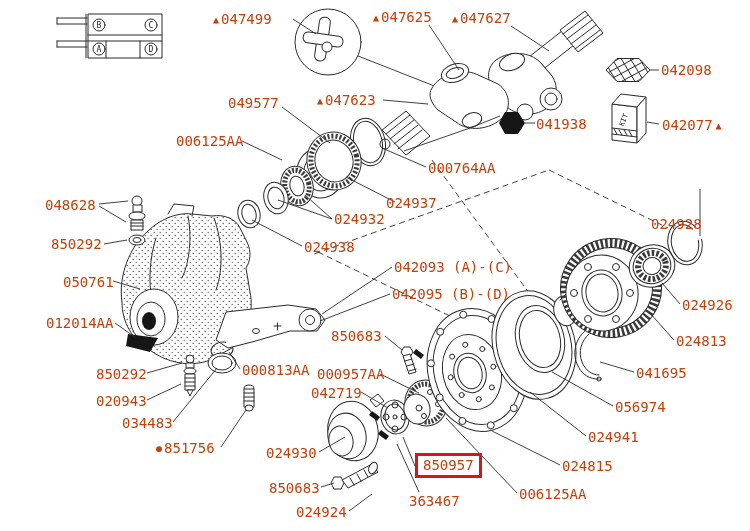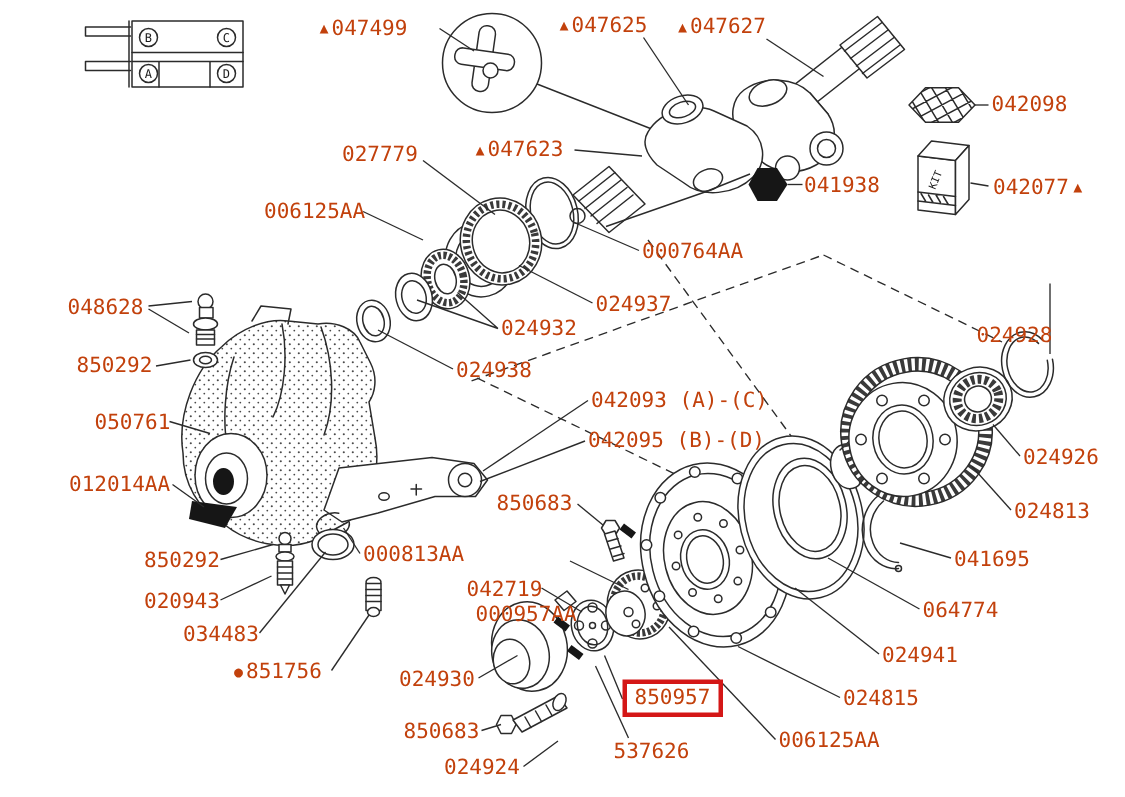--- a/index.html
+++ b/index.html
@@ -333,51 +333,51 @@
     <line class="ldr" x1="321" y1="487" x2="334" y2="483"></line>
     <line class="ldr" x1="349" y1="511" x2="372" y2="494"></line>
   </g>
 </svg>
 
 <div id="labels">
       <div class="plabel" style="left: 213px; top: 11px;"><span class="mk">▲</span><span>047499</span></div>
       <div class="plabel" style="left: 373px; top: 9px;"><span class="mk">▲</span><span>047625</span></div>
       <div class="plabel" style="left: 452px; top: 10px;"><span class="mk">▲</span><span>047627</span></div>
       <div class="plabel" style="left: 317px; top: 92px;"><span class="mk">▲</span><span>047623</span></div>
-      <div class="plabel" style="left: 228px; top: 95px;"><span>027779</span></div>
+      <div class="plabel" style="left: 228px; top: 95px;"><span>049577</span></div>
       <div class="plabel" style="left: 176px; top: 133px;"><span>006125AA</span></div>
       <div class="plabel" style="left: 661px; top: 62px;"><span>042098</span></div>
       <div class="plabel" style="left: 536px; top: 116px;"><span>041938</span></div>
       <div class="plabel" style="left: 662px; top: 117px;"><span>042077</span><span class="mk post">▲</span></div>
       <div class="plabel" style="left: 428px; top: 160px;"><span>000764AA</span></div>
-      <div class="plabel" style="left: 397px; top: 195px;"><span>024937</span></div>
+      <div class="plabel" style="left: 386px; top: 195px;"><span>024937</span></div>
       <div class="plabel" style="left: 334px; top: 211px;"><span>024932</span></div>
       <div class="plabel" style="left: 304px; top: 239px;"><span>024938</span></div>
       <div class="plabel" style="left: 651px; top: 181px; margin-top: 35px;"><span>024928</span></div>
       <div class="plabel" style="left: 45px; top: 197px;"><span>048628</span></div>
       <div class="plabel" style="left: 51px; top: 236px;"><span>850292</span></div>
       <div class="plabel" style="left: 63px; top: 274px;"><span>050761</span></div>
       <div class="plabel" style="left: 46px; top: 315px;"><span>012014AA</span></div>
       <div class="plabel" style="left: 394px; top: 259px;"><span>042093 (A)-(C)</span></div>
       <div class="plabel" style="left: 392px; top: 286px; text-align: center;"><span>042095 (B)-(D)</span></div>
       <div class="plabel" style="left: 331px; top: 328px;"><span>850683</span></div>
       <div class="plabel" style="left: 682px; top: 297px;"><span>024926</span></div>
       <div class="plabel" style="left: 676px; top: 333px;"><span>024813</span></div>
       <div class="plabel" style="left: 636px; top: 365px;"><span>041695</span></div>
-      <div class="plabel" style="left: 615px; top: 399px;"><span>064774</span></div>
+      <div class="plabel" style="left: 615px; top: 399px;"><span>056974</span></div>
       <div class="plabel" style="left: 588px; top: 429px;"><span>024941</span></div>
       <div class="plabel" style="left: 562px; top: 458px;"><span>024815</span></div>
       <div class="plabel" style="left: 96px; top: 366px;"><span>850292</span></div>
       <div class="plabel" style="left: 96px; top: 393px;"><span>020943</span></div>
       <div class="plabel" style="left: 122px; top: 415px;"><span>034483</span></div>
       <div class="plabel" style="left: 156px; top: 440px;"><span class="mk">●</span><span>851756</span></div>
       <div class="plabel" style="left: 242px; top: 362px;"><span>000813AA</span></div>
-      <div class="plabel" style="left: 317px; top: 366px; margin-top: 36px;"><span>000957AA</span></div>
+      <div class="plabel" style="left: 317px; top: 366px;"><span>000957AA</span></div>
       <div class="plabel" style="left: 311px; top: 385px;"><span>042719</span></div>
       <div class="plabel" style="left: 266px; top: 445px;"><span>024930</span></div>
       <div class="plabel hl" style="left: 415px; top: 453px;"><span>850957</span></div>
-      <div class="plabel" style="left: 409px; top: 493px;"><span>537626</span></div>
+      <div class="plabel" style="left: 409px; top: 493px;"><span>363467</span></div>
       <div class="plabel" style="left: 519px; top: 486px;"><span>006125AA</span></div>
       <div class="plabel" style="left: 269px; top: 480px;"><span>850683</span></div>
       <div class="plabel" style="left: 296px; top: 504px;"><span>024924</span></div>
     </div>
 
 </div>
 
 </body></html>

